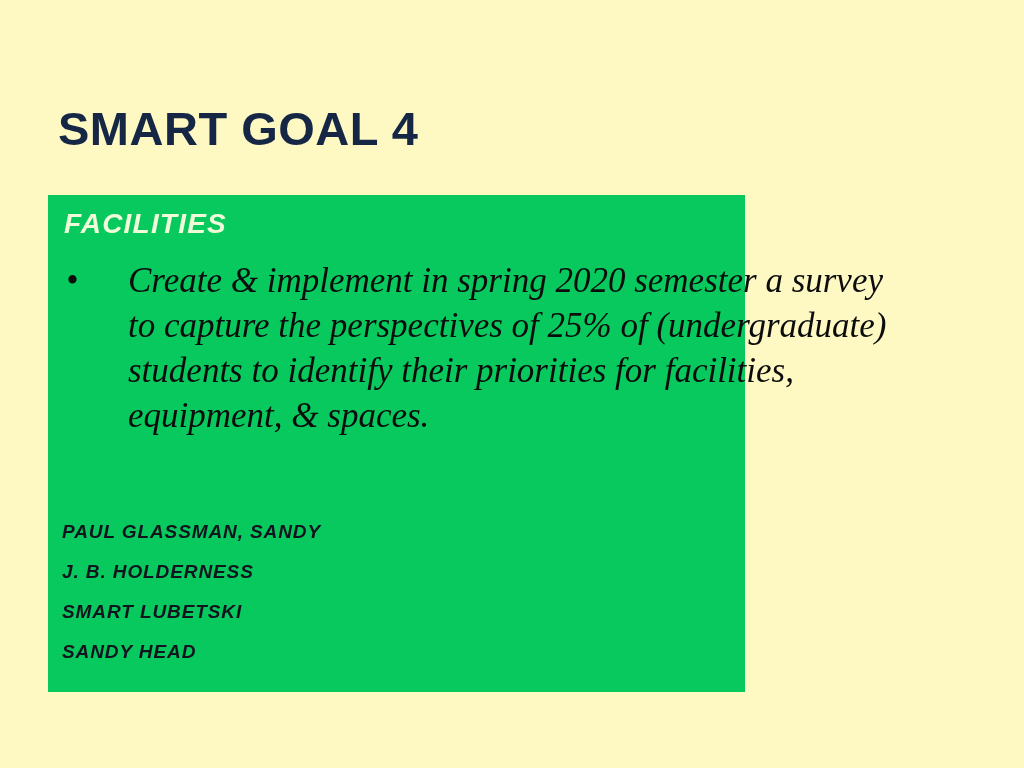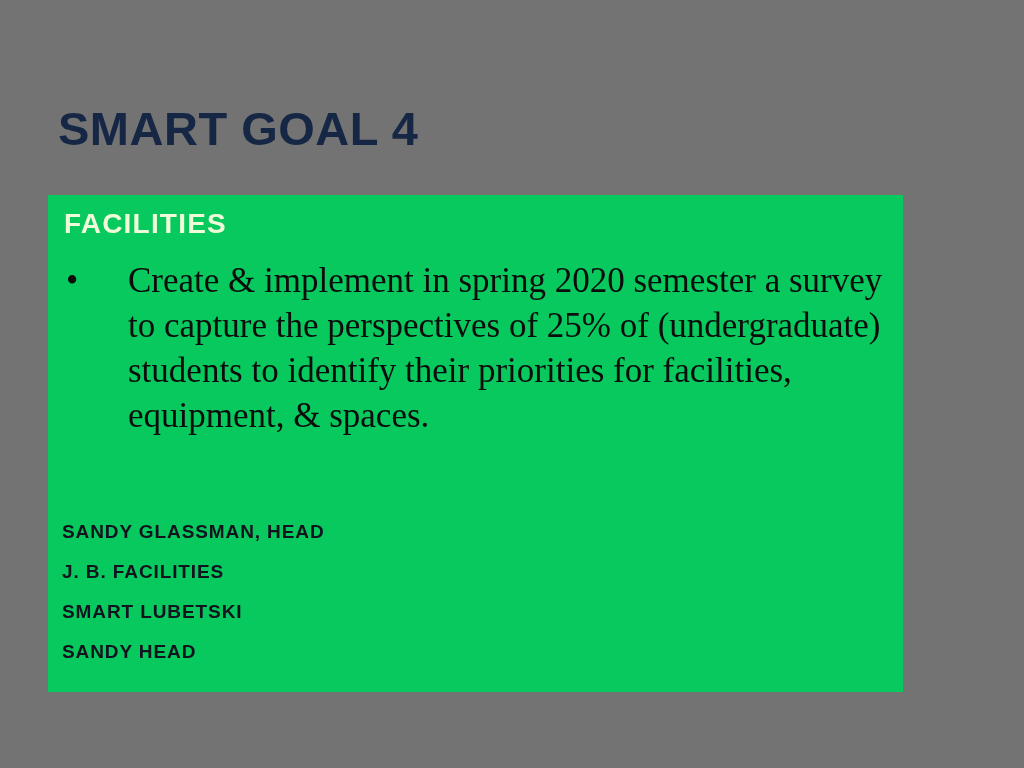--- a/index.html
+++ b/index.html
@@ -11,21 +11,21 @@
     height: 768px;
     background: #ffffff;
     font-family: "Liberation Sans", sans-serif;
     overflow: hidden;
     position: relative;
   }
 
   .slide {
     position: absolute;
     inset: 0;
-    background: #737373;
+    background: #fef9c3;
     padding-left: 32px;
   }
 
   
   .slide-title {
     position: absolute;
     left: 58px;
     top: 104px;
     font-family: "Liberation Sans", sans-serif;
     font-size: 47px;
@@ -34,24 +34,25 @@
     color: #152744;
     line-height: 1.05;
     white-space: nowrap;
   }
 
   
   .green-panel {
     position: absolute;
     left: 48px;
     top: 195px;
-    width: 855px;
+    width: 697px;
     height: 497px;
     background: #07C95D;
     box-sizing: border-box;
+    font-style: italic;
   }
 
   .panel-heading {
     position: absolute;
     left: 16px;
     top: 12px;
     font-family: "Liberation Sans", sans-serif;
     font-size: 28px;
     font-weight: bold;
     letter-spacing: 1.2px;
@@ -119,20 +120,20 @@
     <div class="panel-heading">FACILITIES</div>
 
     <ul class="bullet-list">
       <li class="bullet-item">
         <span class="bullet-marker">•</span>
         <span class="bullet-text">Create &amp; implement in spring 2020 semester a survey to capture the perspectives of 25% of (undergraduate) students to identify their priorities for facilities, equipment, &amp; spaces.</span>
       </li>
     </ul>
 
     <ul class="members">
-      <li class="member-item">SANDY GLASSMAN, HEAD</li>
-      <li class="member-item">J. B. FACILITIES</li>
+      <li class="member-item">PAUL GLASSMAN, SANDY</li>
+      <li class="member-item">J. B. HOLDERNESS</li>
       <li class="member-item">SMART LUBETSKI</li>
       <li class="member-item">SANDY HEAD</li>
     </ul>
 
   </div>
 </div>
 
 </body></html>

